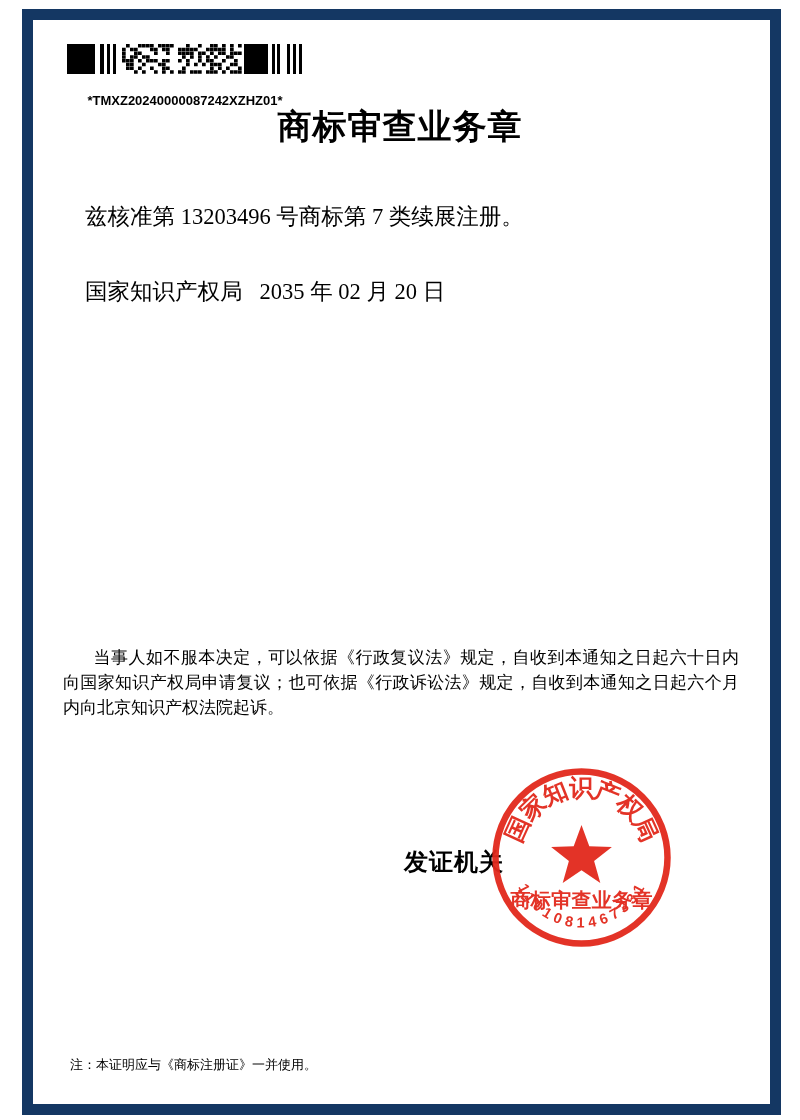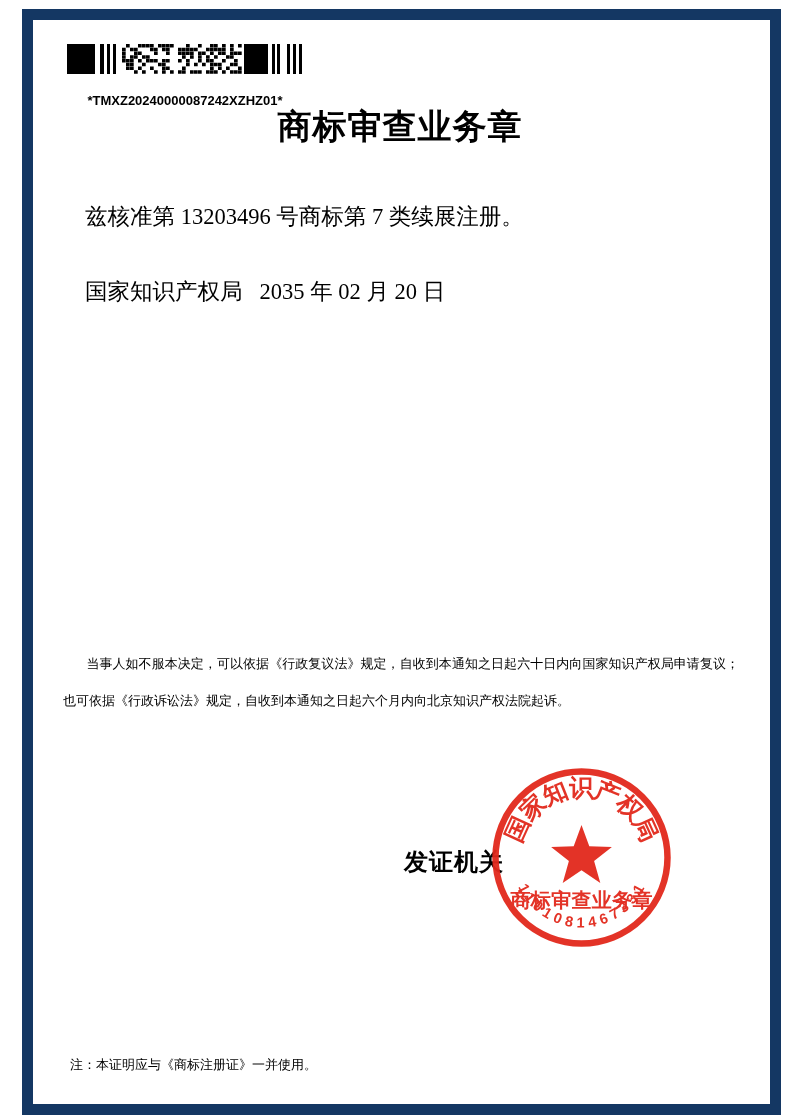--- a/index.html
+++ b/index.html
@@ -33,21 +33,21 @@
   }
   .approval-line{
     position:absolute;left:85px;top:201px;font-size:22.5px;white-space:nowrap;
   }
   .validity-line{
     position:absolute;left:85px;top:276px;font-size:22.5px;white-space:nowrap;
   }
   .validity-line .date{margin-left:17px;}
   .appeal{
     position:absolute;left:63px;top:645px;width:676px;
-    font-size:13px;line-height:37px;text-align:justify;text-indent:1.8em;
+    font-size:17px;line-height:25px;text-align:justify;text-indent:1.8em;
   }
   .issuer-label{
     position:absolute;left:404px;top:846px;
     font-family:"Liberation Sans","DejaVu Sans",sans-serif;
     font-weight:bold;font-size:24px;letter-spacing:1px;
   }
   .seal{
     position:absolute;left:489px;top:764px;width:185px;height:185px;
     opacity:.95;
   }

